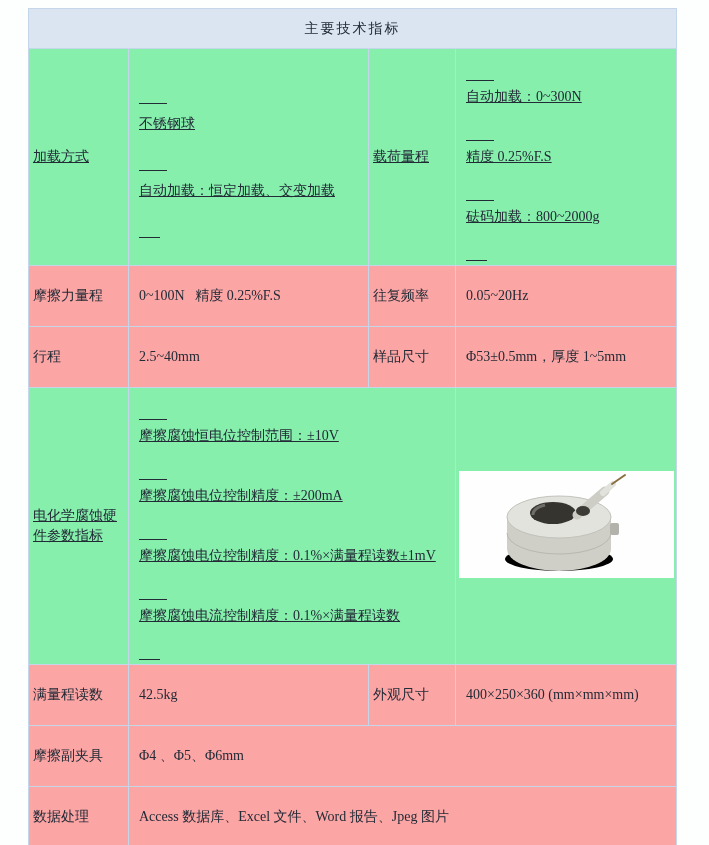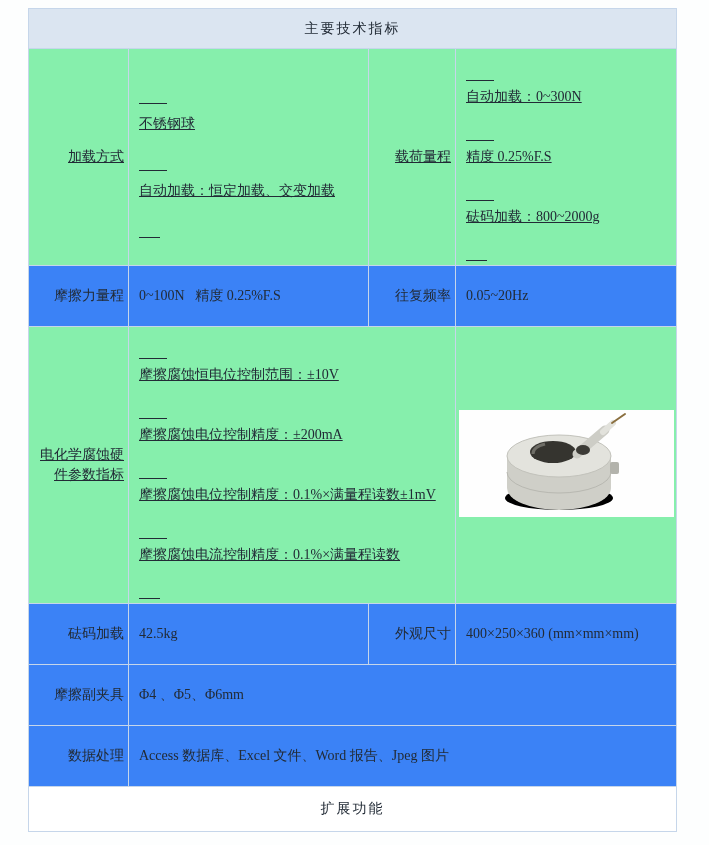--- a/index.html
+++ b/index.html
@@ -17,23 +17,23 @@
     border:1px solid #c6d6ea;
     vertical-align:middle;
     overflow:hidden;
     font-size:14px;
   }
   td.sect{
     background:#dbe5f1;text-align:center;
     font-size:20px;letter-spacing:2px;
   }
   td.sect2{background:#ffffff;}
-  tr.blue td{background:#3b82f6;}
+  tr.blue td{background:#fca5a5;}
   tr.white td{background:#86efac;text-decoration:underline;}
-  td.lbl{text-align:right;padding:20px 4px;line-height:20px;}
+  td.lbl{text-align:left;padding:20px 4px;line-height:20px;}
   td.val{text-align:left;padding:2px 6px 2px 10px;white-space:pre;}
   td.val .ln{line-height:28px;white-space:pre;}
   td.val.lh35 .ln{line-height:35px;}
   td.photo{background:#ffffff;padding:2px;text-align:center;}
   .rh-h1{height:40px}.rh-90{height:90px}.rh-35{height:35px}
   .rh-113{height:113px}.rh-37{height:37px}.rh-36{height:48px}
   .rh-h2{height:45px}
 </style>
 </head>
 <body>
@@ -67,20 +67,26 @@
     </tr>
 
     <tr class="blue rh-35">
       <td class="lbl">摩擦力量程</td>
       <td class="val">0~100N   精度 0.25%F.S</td>
       <td class="lbl">往复频率</td>
       <td class="val">0.05~20Hz</td>
     </tr>
 
 
+    <tr class="blue rh-35">
+      <td class="lbl">行程</td>
+      <td class="val">2.5~40mm</td>
+      <td class="lbl">样品尺寸</td>
+      <td class="val">Φ53±0.5mm，厚度 1~5mm</td>
+    </tr>
 
     <tr class="white rh-113">
       <td class="lbl" style="white-space:normal;">电化学腐蚀硬件参数指标</td>
       <td class="val" colspan="2">
         <div class="ln">摩擦腐蚀恒电位控制范围：±10V</div>
         <div class="ln">摩擦腐蚀电位控制精度：±200mA</div>
         <div class="ln">摩擦腐蚀电位控制精度：0.1%×满量程读数±1mV</div>
         <div class="ln">摩擦腐蚀电流控制精度：0.1%×满量程读数</div>
       </td>
       <td class="photo">
@@ -98,21 +104,21 @@
             <path d="M118,44 L146,20" stroke="#cdcdc6" stroke-width="9" stroke-linecap="round"></path>
             <path d="M144,22 L154,13" stroke="#e2e2dc" stroke-width="6" stroke-linecap="round"></path>
             <path d="M153,13 L166,4" stroke="#8a6f3f" stroke-width="2" stroke-linecap="round"></path>
             <ellipse cx="124" cy="40" rx="7" ry="5" fill="#3c3b36"></ellipse>
           </g>
         </svg>
       </td>
     </tr>
 
     <tr class="blue rh-35">
-      <td class="lbl">砝码加载</td>
+      <td class="lbl">满量程读数</td>
       <td class="val">42.5kg</td>
       <td class="lbl">外观尺寸</td>
       <td class="val">400×250×360 (mm×mm×mm)</td>
     </tr>
 
 
     <tr class="blue rh-35">
       <td class="lbl">摩擦副夹具</td>
       <td class="val" colspan="3">Φ4 、Φ5、Φ6mm</td>
     </tr>

